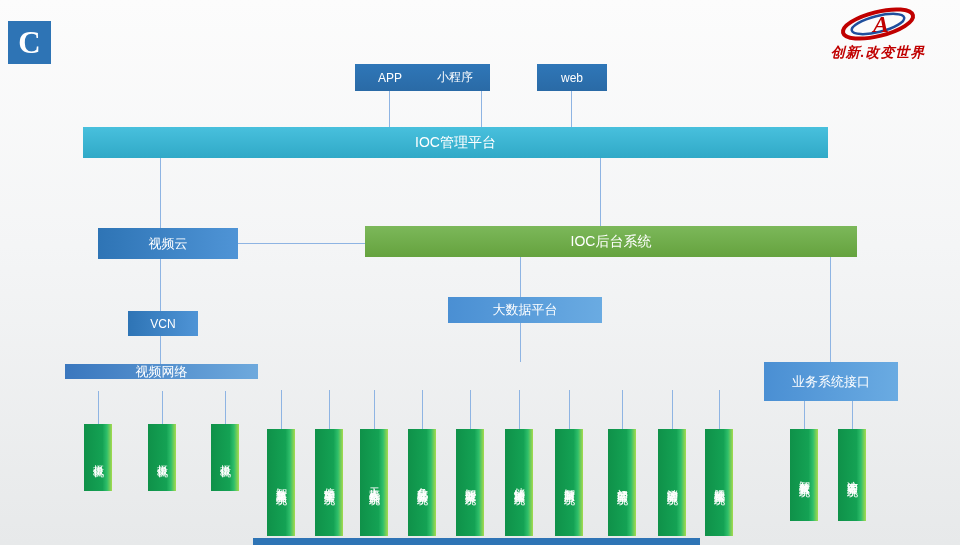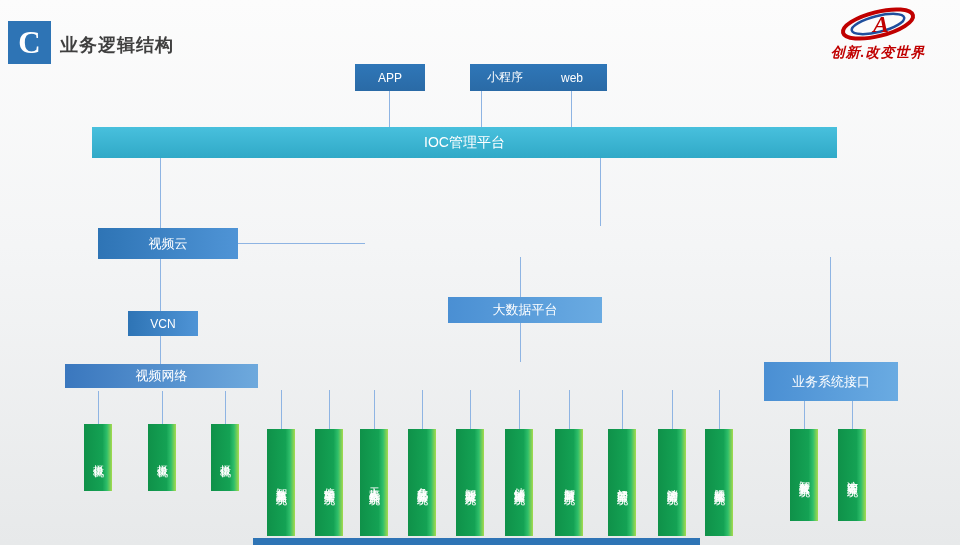--- a/index.html
+++ b/index.html
@@ -52,21 +52,20 @@
   .line { position:absolute; background:#8eb4e3; }
 
   .bottom-accent { position:absolute; left:253px; top:538px; width:447px; height:7px; background:#2e74b5; }
 </style>
 </head>
 <body>
 
 <div class="slide">
 
   <div class="c-block">C</div>
-  <div class="page-title">业务逻辑结构</div>
 
   <div class="brand">
     <svg width="86" height="40" viewBox="0 0 86 40">
       <ellipse cx="43" cy="20" rx="36" ry="12" fill="none" stroke="#c00000" stroke-width="4" transform="rotate(-14 43 20)"></ellipse>
       <ellipse cx="43" cy="20" rx="27" ry="8" fill="none" stroke="#1f4e9c" stroke-width="2.5" transform="rotate(-14 43 20)"></ellipse>
       <text x="38" y="28" font-family="Liberation Serif, serif" font-style="italic" font-weight="bold" font-size="24" fill="#c00000">A</text>
     </svg>
     <div class="brand-slogan">创新.改变世界</div>
   </div>
 
@@ -91,33 +90,34 @@
   <div class="line" style="left:470px;top:390px;width:1px;height:39px"></div>
   <div class="line" style="left:519px;top:390px;width:1px;height:39px"></div>
   <div class="line" style="left:569px;top:390px;width:1px;height:39px"></div>
   <div class="line" style="left:622px;top:390px;width:1px;height:39px"></div>
   <div class="line" style="left:672px;top:390px;width:1px;height:39px"></div>
   <div class="line" style="left:719px;top:390px;width:1px;height:39px"></div>
   <div class="line" style="left:804px;top:389px;width:1px;height:40px"></div>
   <div class="line" style="left:852px;top:389px;width:1px;height:40px"></div>
 
   <div class="node client-box" style="left:355px;top:64px">APP</div>
-  <div class="node client-box" style="left:470px;top:64px">小程序</div>
+  <div class="node client-box" style="left:420px;top:64px">小程序</div>
   <div class="node client-box" style="left:537px;top:64px">web</div>
 
-  <div class="node bar-cyan" style="left:92px;top:127px;width:745px;height:31px">IOC管理平台</div>
+  <div class="node bar-cyan" style="left:83px;top:127px;width:745px;height:31px">IOC管理平台</div>
 
   <div class="node box-blue" style="left:98px;top:228px;width:140px;height:31px">视频云</div>
 
+  <div class="node bar-green" style="left:365px;top:226px;width:492px;height:31px">IOC后台系统</div>
 
   <div class="node box-lblue" style="left:448px;top:297px;width:154px;height:26px">大数据平台</div>
 
   <div class="node box-blue" style="left:128px;top:311px;width:70px;height:25px;font-size:12px">VCN</div>
 
-  <div class="node bar-gblue" style="left:65px;top:364px;width:193px;height:24px">视频网络</div>
+  <div class="node bar-gblue" style="left:65px;top:364px;width:193px;height:15px">视频网络</div>
 
 
   <div class="node box-lblue" style="left:764px;top:362px;width:134px;height:39px">业务系统接口</div>
 
   <div class="vbox" style="left:84px;top:424px;height:67px">
     <span class="vtext">摄像机</span>
   </div>
   <div class="vbox" style="left:148px;top:424px;height:67px">
     <span class="vtext">摄像机</span>
   </div>

